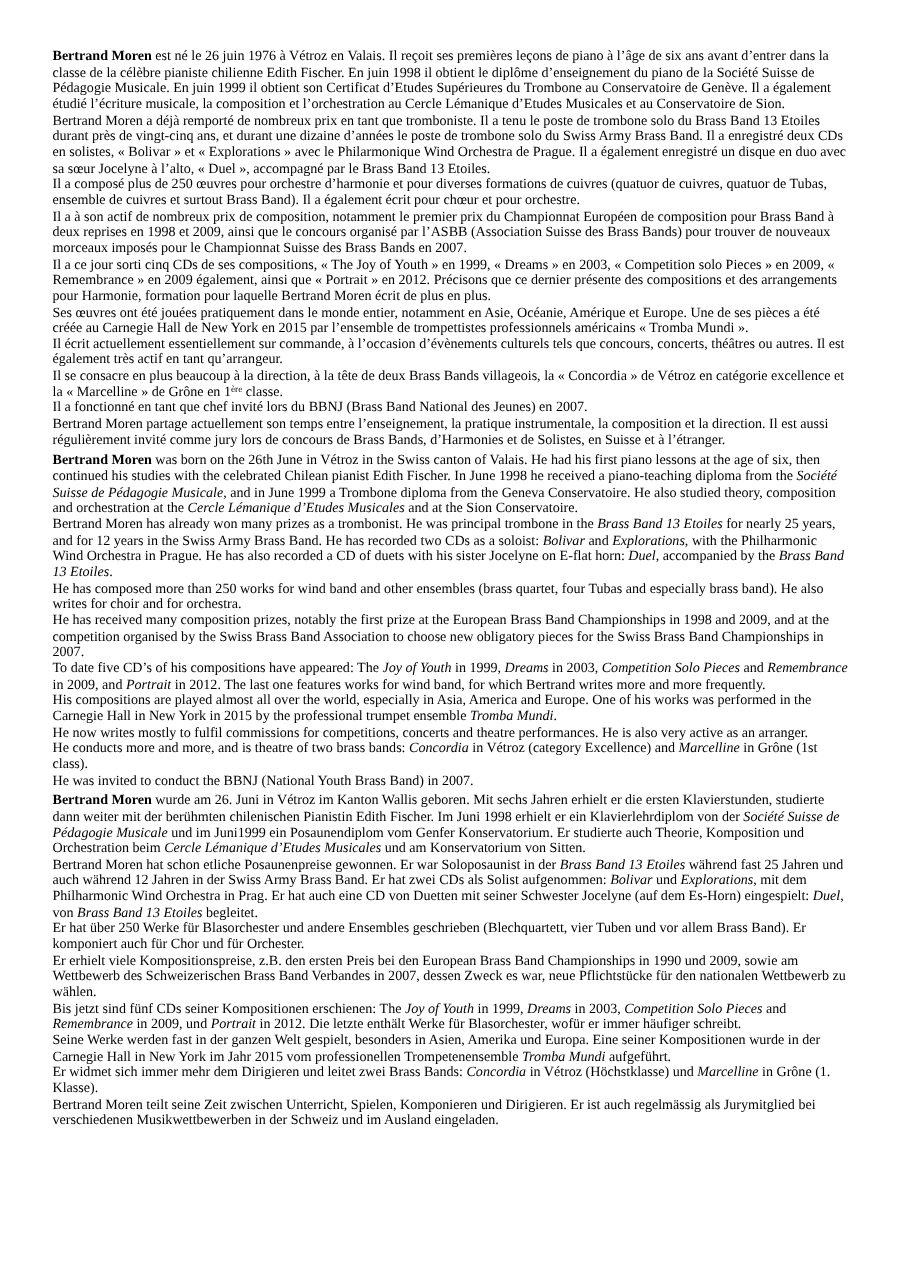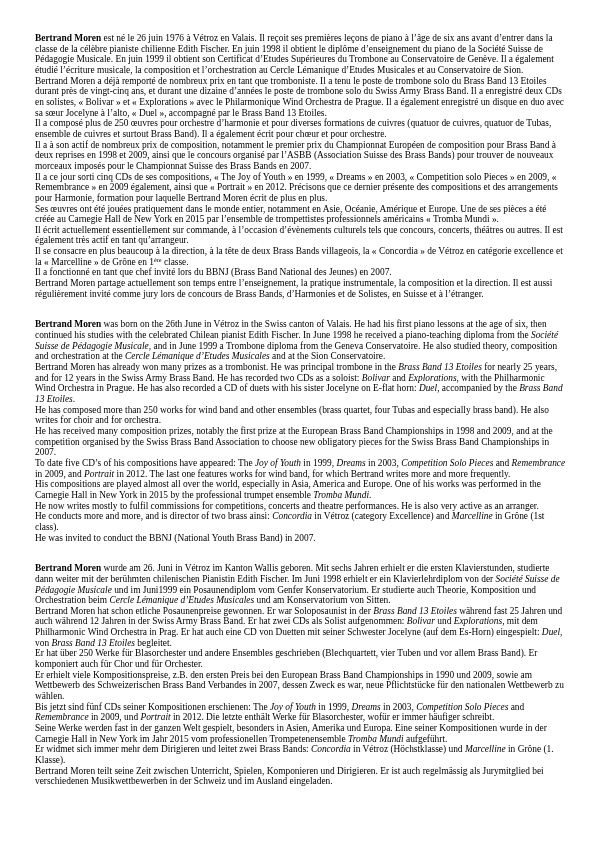--- a/index.html
+++ b/index.html
@@ -21,21 +21,21 @@
     left: 35px;
     top: 33px;
     width: 531px;
     font-size: 9.4px;
     line-height: 10.65px;
     text-align: left;
     letter-spacing: 0;
     font-family: Liberation Serif, serif;
   }
   .section + .section {
-    margin-top: 20px;
+    margin-top: 3px;
   }
   p.para {
     margin: 0;
     padding: 0;
   }
   .b { font-weight: bold; }
   .i { font-style: italic; }
   .sup {
     font-size: 6.2px;
     position: relative;
@@ -61,21 +61,21 @@
         <p class="para"><span>Bertrand Moren partage actuellement son temps entre l’enseignement, la pratique instrumentale, la composition et la direction. Il est aussi régulièrement invité comme jury lors de concours de Brass Bands, d’Harmonies et de Solistes, en Suisse et à l’étranger.</span></p>
       </div>
       <div class="section">
         <p class="para"><span class="b">Bertrand Moren</span><span> was born on the 26th June in Vétroz in the Swiss canton of Valais. He had his first piano lessons at the age of six, then continued his studies with the celebrated Chilean pianist Edith Fischer. In June 1998 he received a piano-teaching diploma from the </span><span class="i">Société Suisse de Pédagogie Musicale</span><span>, and in June 1999 a Trombone diploma from the Geneva Conservatoire. He also studied theory, composition and orchestration at the </span><span class="i">Cercle Lémanique d’Etudes Musicales</span><span> and at the Sion Conservatoire.</span></p>
         <p class="para"><span>Bertrand Moren has already won many prizes as a trombonist. He was principal trombone in the </span><span class="i">Brass Band 13 Etoiles</span><span> for nearly 25 years, and for 12 years in the Swiss Army Brass Band. He has recorded two CDs as a soloist: </span><span class="i">Bolivar</span><span> and </span><span class="i">Explorations</span><span>, with the Philharmonic Wind Orchestra in Prague. He has also recorded a CD of duets with his sister Jocelyne on E-flat horn: </span><span class="i">Duel</span><span>, accompanied by the </span><span class="i">Brass Band 13 Etoiles</span><span>.</span></p>
         <p class="para"><span>He has composed more than 250 works for wind band and other ensembles (brass quartet, four Tubas and especially brass band). He also writes for choir and for orchestra.</span></p>
         <p class="para"><span>He has received many composition prizes, notably the first prize at the European Brass Band Championships in 1998 and 2009, and at the competition organised by the Swiss Brass Band Association to choose new obligatory pieces for the Swiss Brass Band Championships in 2007.</span></p>
         <p class="para"><span>To date five CD’s of his compositions have appeared: The </span><span class="i">Joy of Youth</span><span> in 1999, </span><span class="i">Dreams</span><span> in 2003, </span><span class="i">Competition Solo Pieces</span><span> and </span><span class="i">Remembrance</span><span> in 2009, and </span><span class="i">Portrait</span><span> in 2012. The last one features works for wind band, for which Bertrand writes more and more frequently.</span></p>
         <p class="para"><span>His compositions are played almost all over the world, especially in Asia, America and Europe. One of his works was performed in the Carnegie Hall in New York in 2015 by the professional trumpet ensemble </span><span class="i">Tromba Mundi</span><span>.</span></p>
         <p class="para"><span>He now writes mostly to fulfil commissions for competitions, concerts and theatre performances. He is also very active as an arranger.</span></p>
-        <p class="para"><span>He conducts more and more, and is director of two brass ainsi: </span><span class="i">Concordia</span><span> in Vétroz (category Excellence) and </span><span class="i">Marcelline</span><span> in Grône (1st class).</span></p>
+        <p class="para"><span>He conducts more and more, and is theatre of two brass bands: </span><span class="i">Concordia</span><span> in Vétroz (category Excellence) and </span><span class="i">Marcelline</span><span> in Grône (1st class).</span></p>
         <p class="para"><span>He was invited to conduct the BBNJ (National Youth Brass Band) in 2007.</span></p>
       </div>
       <div class="section">
         <p class="para"><span class="b">Bertrand Moren</span><span> wurde am 26. Juni in Vétroz im Kanton Wallis geboren. Mit sechs Jahren erhielt er die ersten Klavierstunden, studierte dann weiter mit der berühmten chilenischen Pianistin Edith Fischer. Im Juni 1998 erhielt er ein Klavierlehrdiplom von der </span><span class="i">Société Suisse de Pédagogie Musicale</span><span> und im Juni1999 ein Posaunendiplom vom Genfer Konservatorium. Er studierte auch Theorie, Komposition und Orchestration beim </span><span class="i">Cercle Lémanique d’Etudes Musicales</span><span> und am Konservatorium von Sitten.</span></p>
         <p class="para"><span>Bertrand Moren hat schon etliche Posaunenpreise gewonnen. Er war Soloposaunist in der </span><span class="i">Brass Band 13 Etoiles</span><span> während fast 25 Jahren und auch während 12 Jahren in der Swiss Army Brass Band. Er hat zwei CDs als Solist aufgenommen: </span><span class="i">Bolivar</span><span> und </span><span class="i">Explorations</span><span>, mit dem Philharmonic Wind Orchestra in Prag. Er hat auch eine CD von Duetten mit seiner Schwester Jocelyne (auf dem Es-Horn) eingespielt: </span><span class="i">Duel</span><span>, von </span><span class="i">Brass Band 13 Etoiles</span><span> begleitet.</span></p>
         <p class="para"><span>Er hat über 250 Werke für Blasorchester und andere Ensembles geschrieben (Blechquartett, vier Tuben und vor allem Brass Band). Er komponiert auch für Chor und für Orchester.</span></p>
         <p class="para"><span>Er erhielt viele Kompositionspreise, z.B. den ersten Preis bei den European Brass Band Championships in 1990 und 2009, sowie am Wettbewerb des Schweizerischen Brass Band Verbandes in 2007, dessen Zweck es war, neue Pflichtstücke für den nationalen Wettbewerb zu wählen.</span></p>
         <p class="para"><span>Bis jetzt sind fünf CDs seiner Kompositionen erschienen: The </span><span class="i">Joy of Youth</span><span> in 1999, </span><span class="i">Dreams</span><span> in 2003, </span><span class="i">Competition Solo Pieces</span><span> and </span><span class="i">Remembrance</span><span> in 2009, und </span><span class="i">Portrait</span><span> in 2012. Die letzte enthält Werke für Blasorchester, wofür er immer häufiger schreibt.</span></p>
         <p class="para"><span>Seine Werke werden fast in der ganzen Welt gespielt, besonders in Asien, Amerika und Europa. Eine seiner Kompositionen wurde in der Carnegie Hall in New York im Jahr 2015 vom professionellen Trompetenensemble </span><span class="i">Tromba Mundi</span><span> aufgeführt.</span></p>
         <p class="para"><span>Er widmet sich immer mehr dem Dirigieren und leitet zwei Brass Bands: </span><span class="i">Concordia</span><span> in Vétroz (Höchstklasse) und </span><span class="i">Marcelline</span><span> in Grône (1. Klasse).</span></p>

